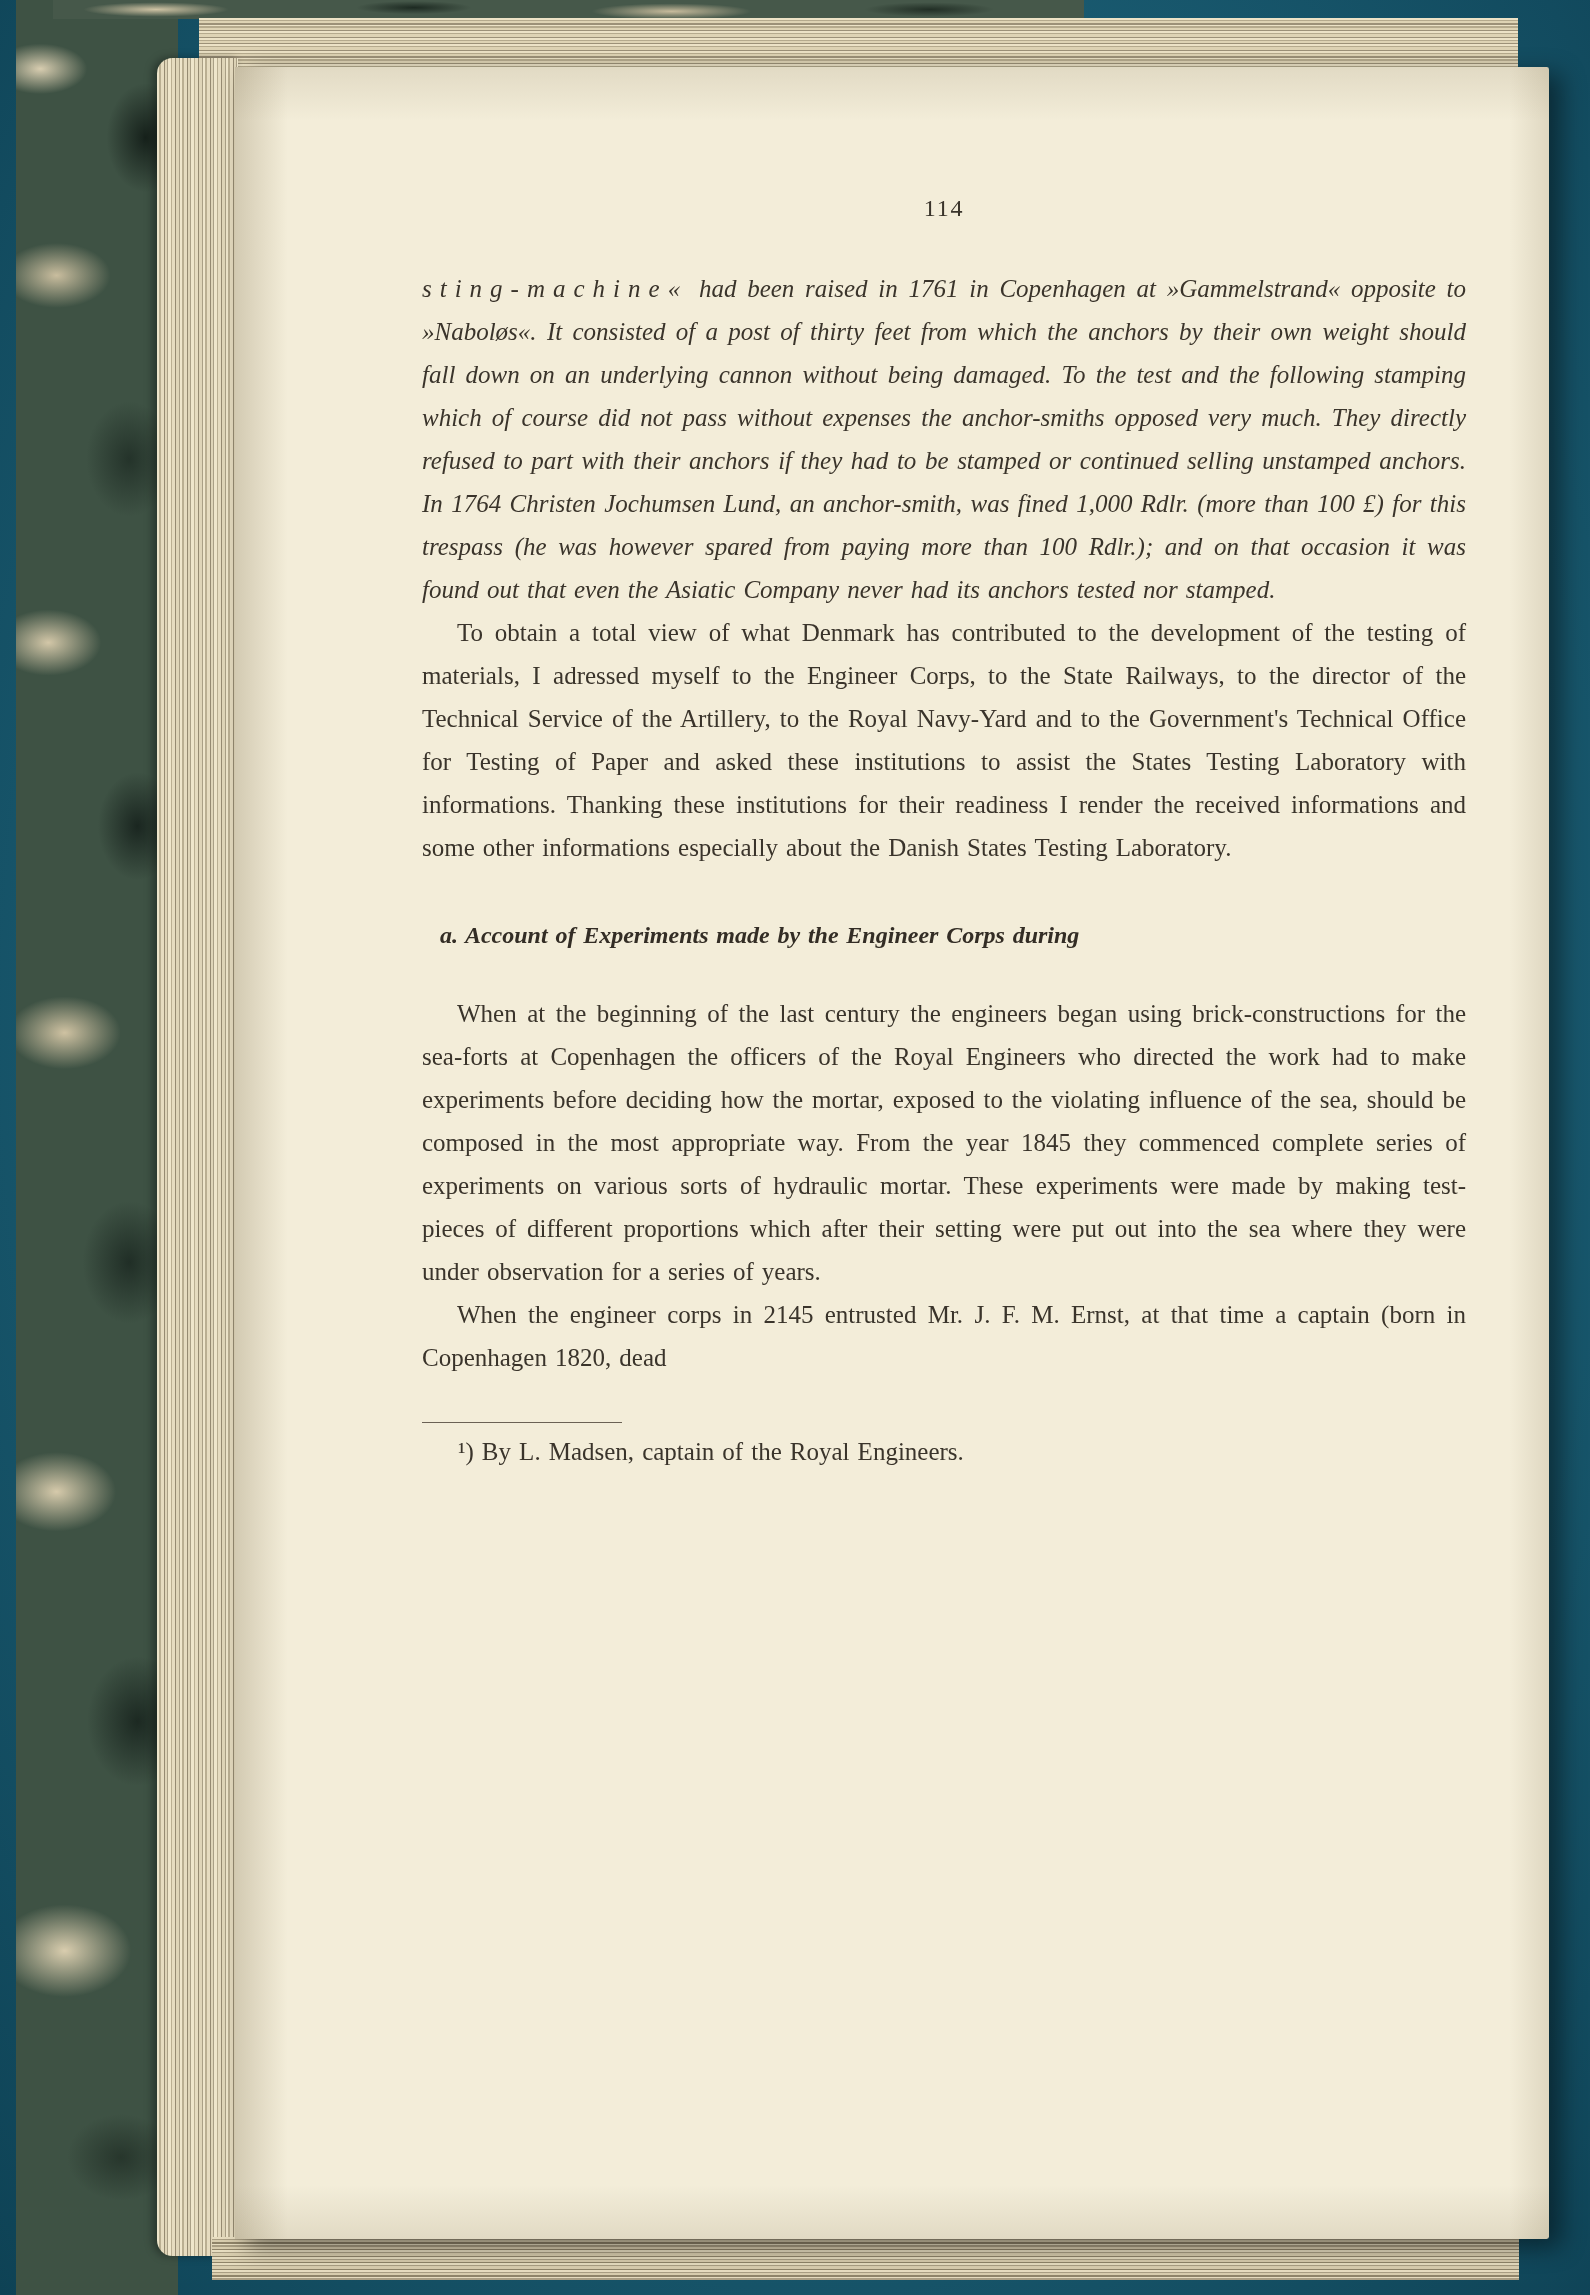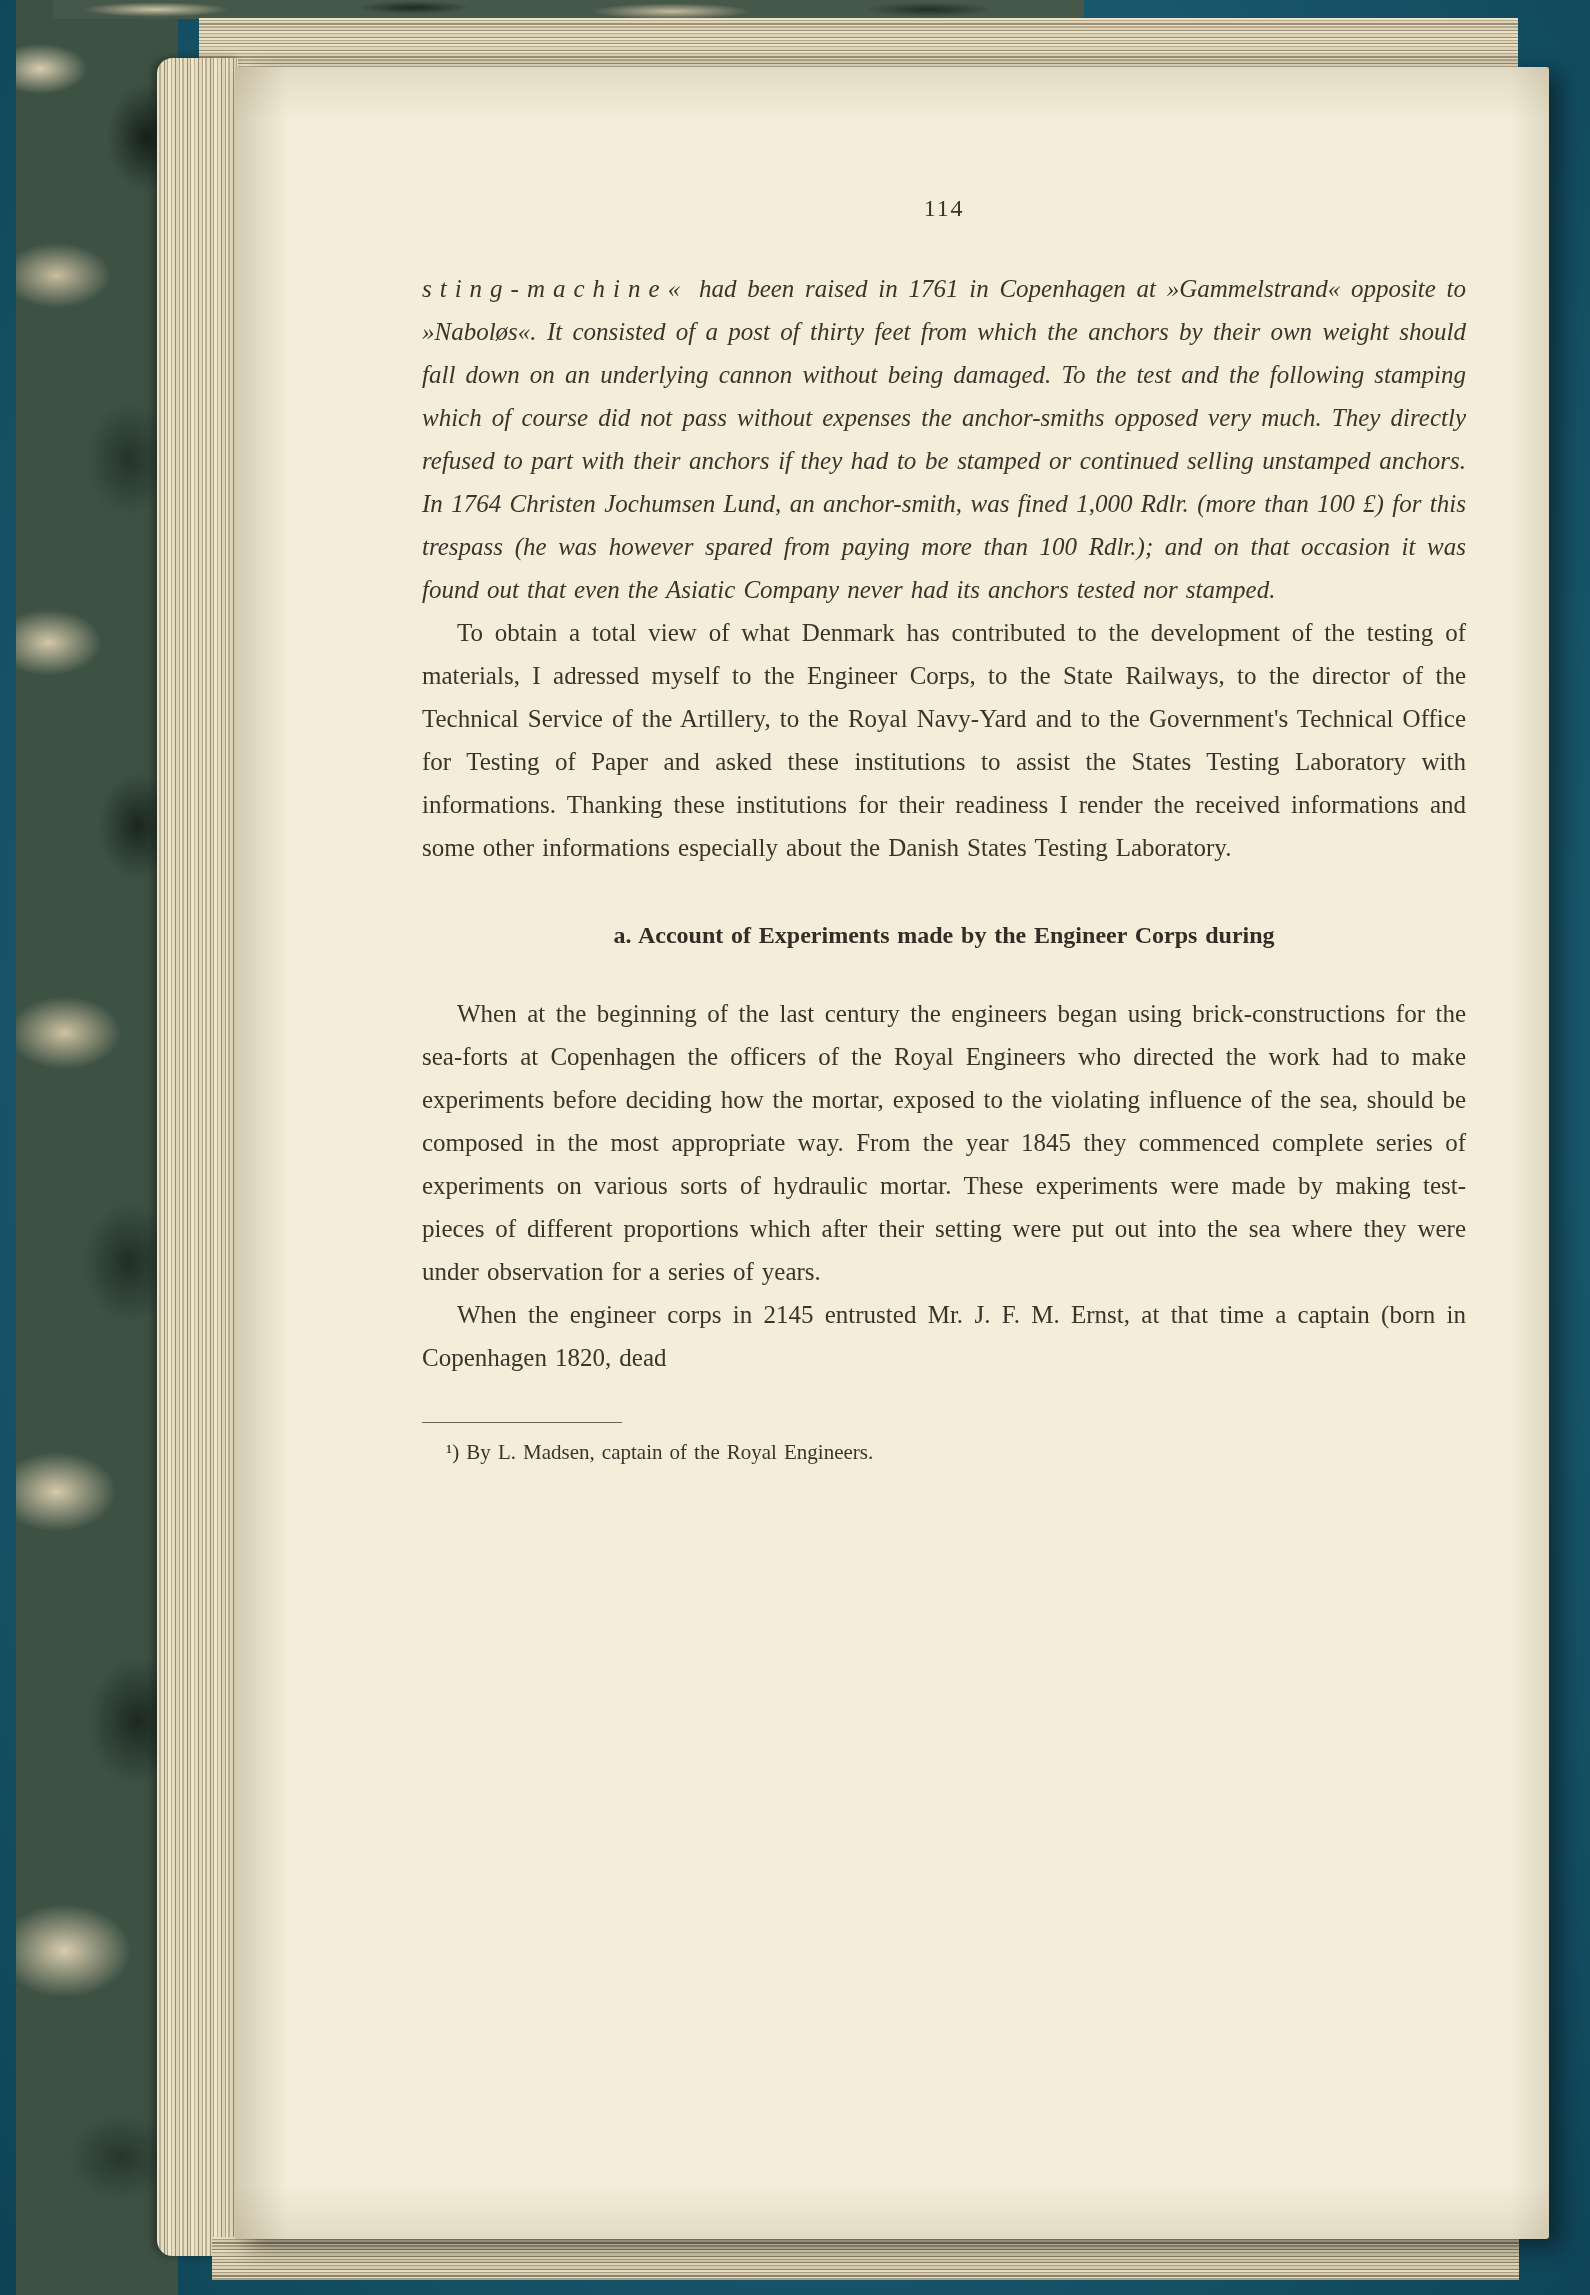--- a/index.html
+++ b/index.html
@@ -115,36 +115,37 @@
   .para { margin: 0; }
   .indent { text-indent: 35px; }
   .no-indent { text-indent: 0; font-style: italic; }
 
   .spaced { letter-spacing: 0.32em; }
   .italic { }
 
   .heading {
     font-size: 24px;
     font-weight: bold;
-    text-align: center;
+    text-align: left;
     line-height: 40px;
     margin: 46px 18px 37px 18px;
     color: #332d25;
+    font-style: italic;
   }
 
   .footnote { margin-top: 43px; }
   .footnote-rule {
     width: 200px;
     height: 1.2px;
     background: #6a6154;
     margin-bottom: 14.5px;
   }
   .footnote-text {
-    margin: 0;
-    font-size: 21px;
+    margin: 12px;
+    font-size: 25px;
     line-height: 28px;
     text-indent: 24px;
     text-align: left;
     color: #3a342b;
   }
 </style>
 </head>
 <body>
 
 <div class="book">

